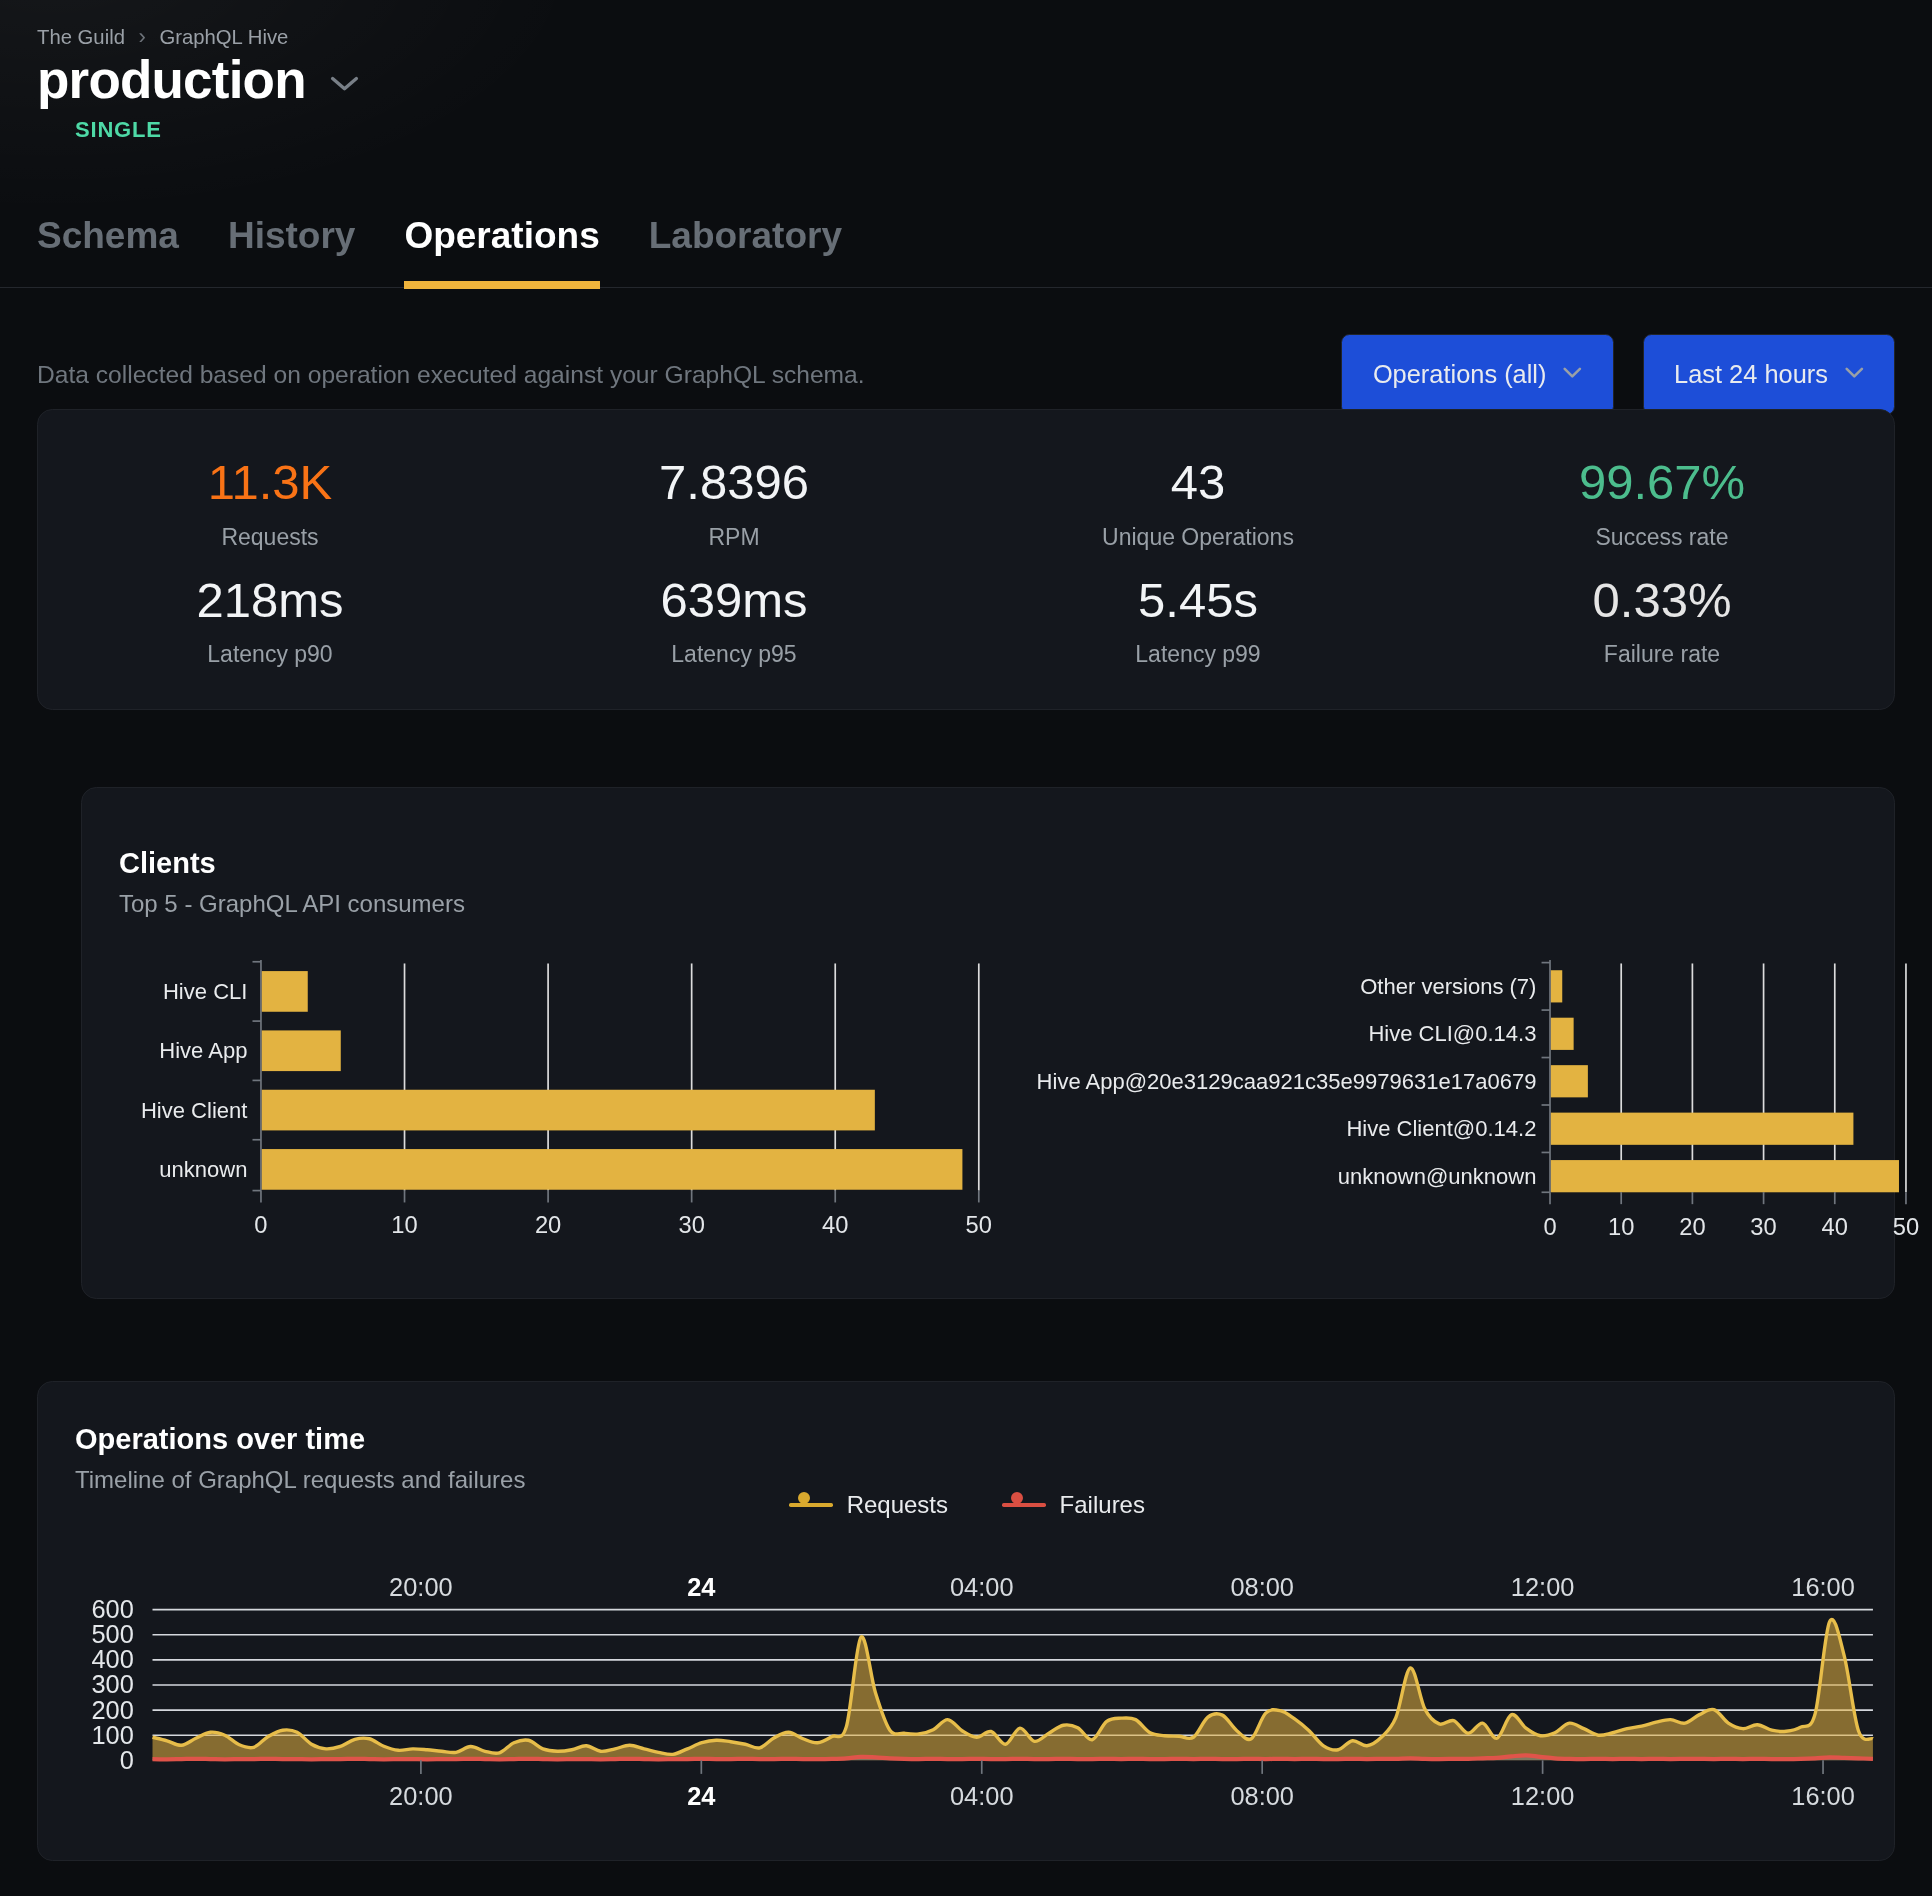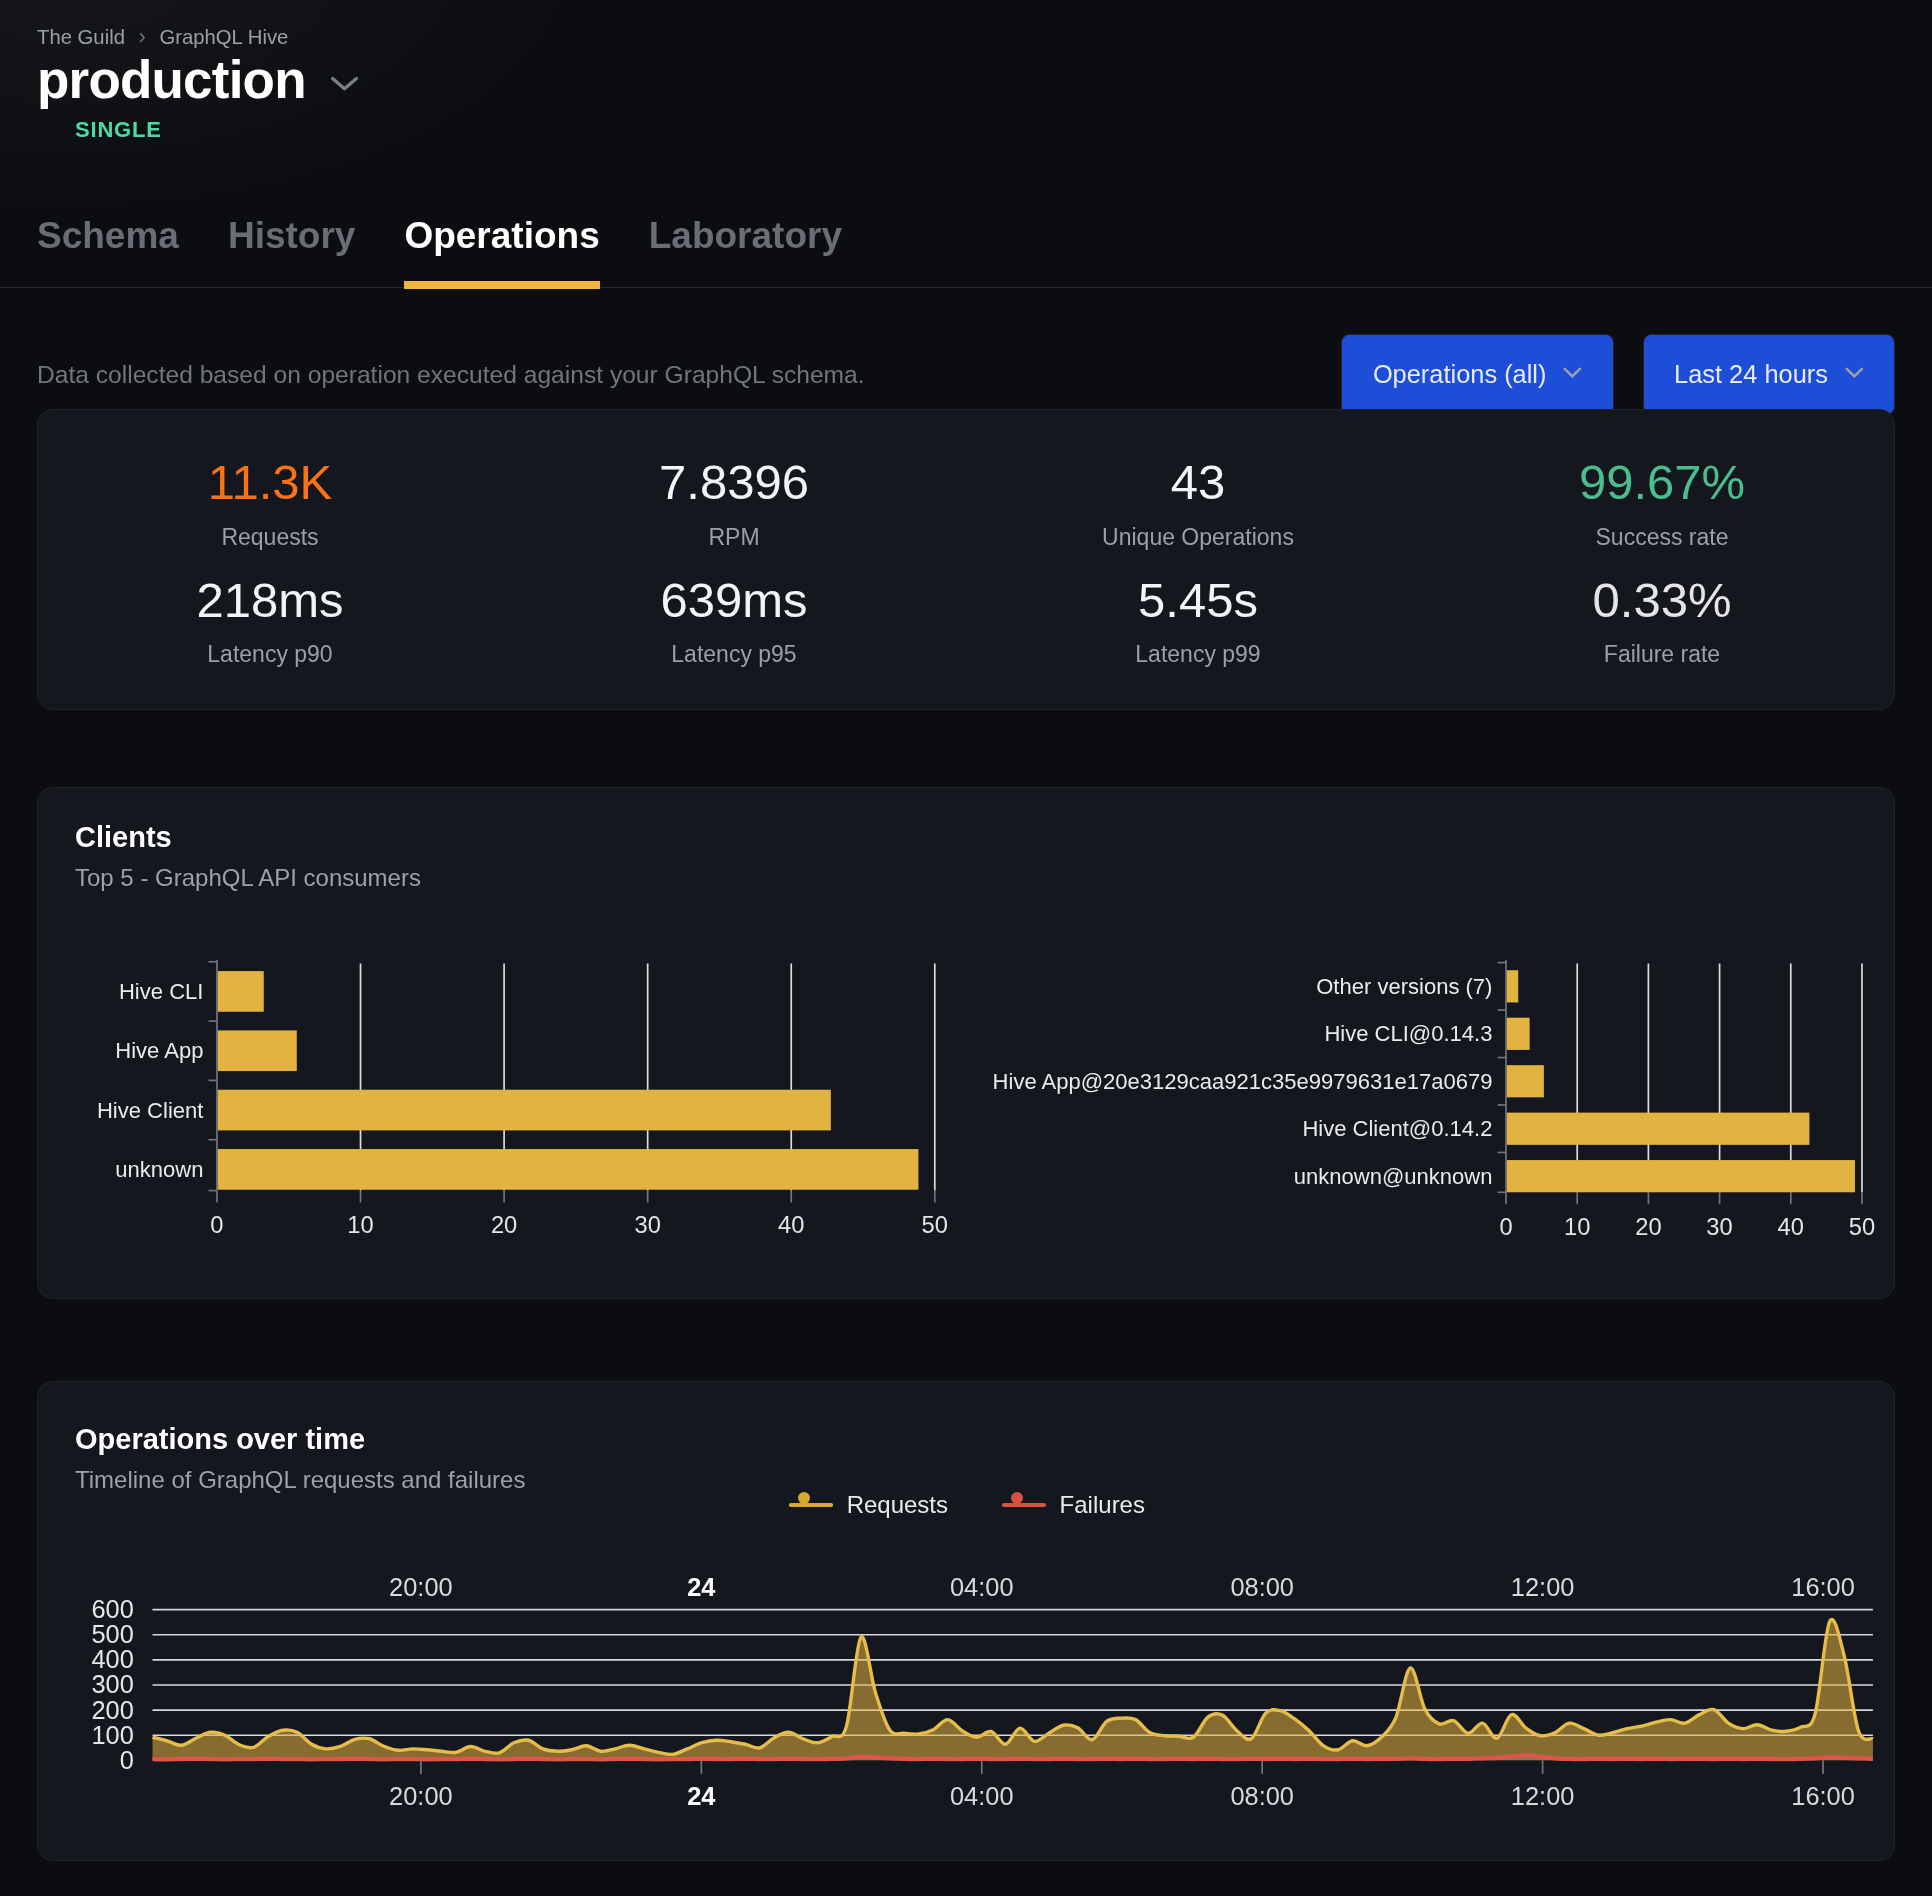--- a/index.html
+++ b/index.html
@@ -42,21 +42,21 @@
   
   .card { position: absolute; left: 37px; right: 37px; background: #14171d; border: 0.8px solid #1f2228; border-radius: 15.3px; }
   .card-title { font-size: 29px; font-weight: 700; color: #ffffff; }
   .card-subtitle { font-size: 24px; color: #9aa1a8; margin-top: 10.2px; }
   
   .stats-card { top: 409px; height: 301px; display: grid; grid-template-columns: repeat(4, 1fr); grid-template-rows: 1fr 1fr; padding: 34px 0 30.5px 0; }
   .stat { display: flex; flex-direction: column; align-items: center; justify-content: center; }
   .stat-value { font-size: 49px; font-weight: 500; color: #f2f4f6; }
   .stat-label { font-size: 23px; color: #99a0a7; margin-top: 13.6px; }
   
-  .clients-card { top: 787px; height: 512px; padding: 33px 37px; }
+  .clients-card { top: 787px; height: 512px; padding: 59px 37px; margin-left: 44px; }
   .clients-chart-wrap { position: absolute; left: 0; top: 128px; width: 1858px; height: 339px; }
   
   .operations-card { top: 1381px; height: 480px; padding: 41px 37px; }
   .legend { position: absolute; top: 108px; left: 0; width: 1858px; display: flex; justify-content: center; gap: 54px; }
   .legend-item { display: flex; align-items: center; gap: 13.6px; cursor: pointer; }
   .legend-marker { position: relative; width: 44px; height: 29px; }
   .legend-line { position: absolute; top: 12.7px; left: 0; width: 44px; height: 4.2px; border-radius: 1.7px; }
   .legend-ring { position: absolute; top: 1.7px; left: 9.3px; width: 12px; height: 12px; background: #ffffff; border-style: solid; border-width: 6.8px; border-radius: 50%; }
   .legend-label { font-size: 24px; color: #e9ebed; }
   .timeline-wrap { position: absolute; left: 0; top: 187px; width: 1858px; height: 254px; }

